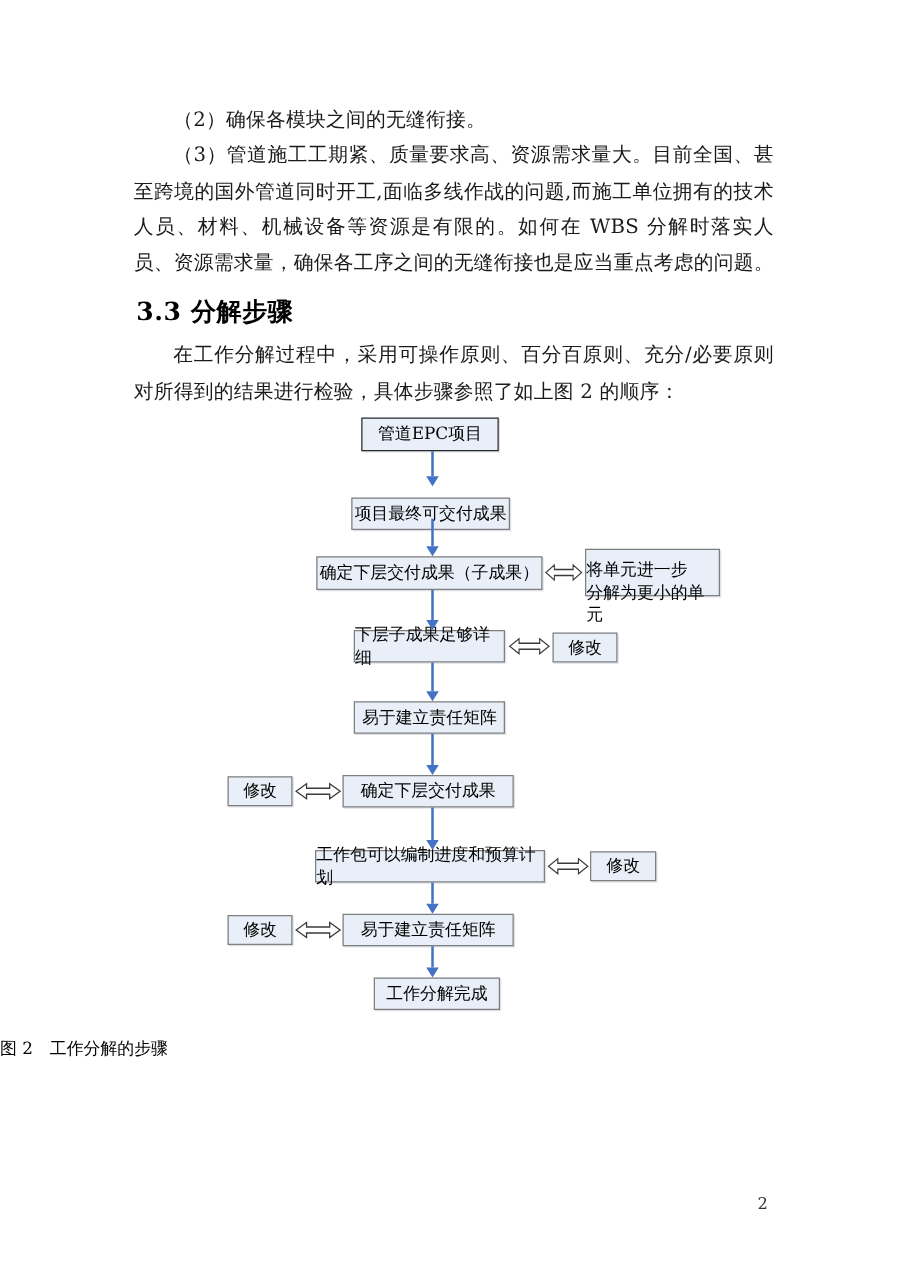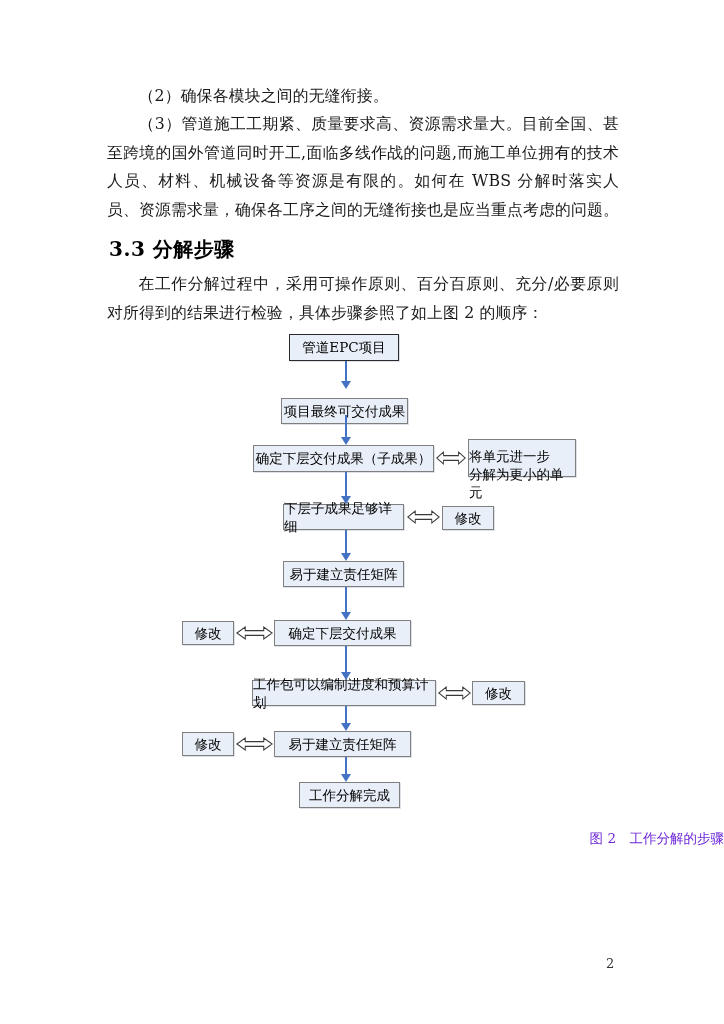--- a/index.html
+++ b/index.html
@@ -32,21 +32,21 @@
     position:absolute;width:2px;background:#4472c4;
   }
   .varrow::after{
     content:"";position:absolute;top:100%;left:50%;transform:translateX(-50%);
     width:0;height:0;border:5px solid transparent;border-top:8px solid #4472c4;border-bottom:none;
   }
   .darrow{position:absolute;height:14px;overflow:visible;}
   .darrow path{fill:#ffffff;stroke:#3a3a3a;stroke-width:1.1;}
   .caption{
     position:absolute;left:0;top:830px;width:724px;margin:0;
-    text-align:right;font-size:13.5px;color:#6d28d9;white-space:pre;
+    text-align:left;font-size:13.5px;color:#000000;white-space:pre;
   }
   .page-number{
     position:absolute;left:606px;top:956px;font-size:13px;color:#333;
   }
 </style>
 </head>
 <body>
 
 <div class="page">
 

